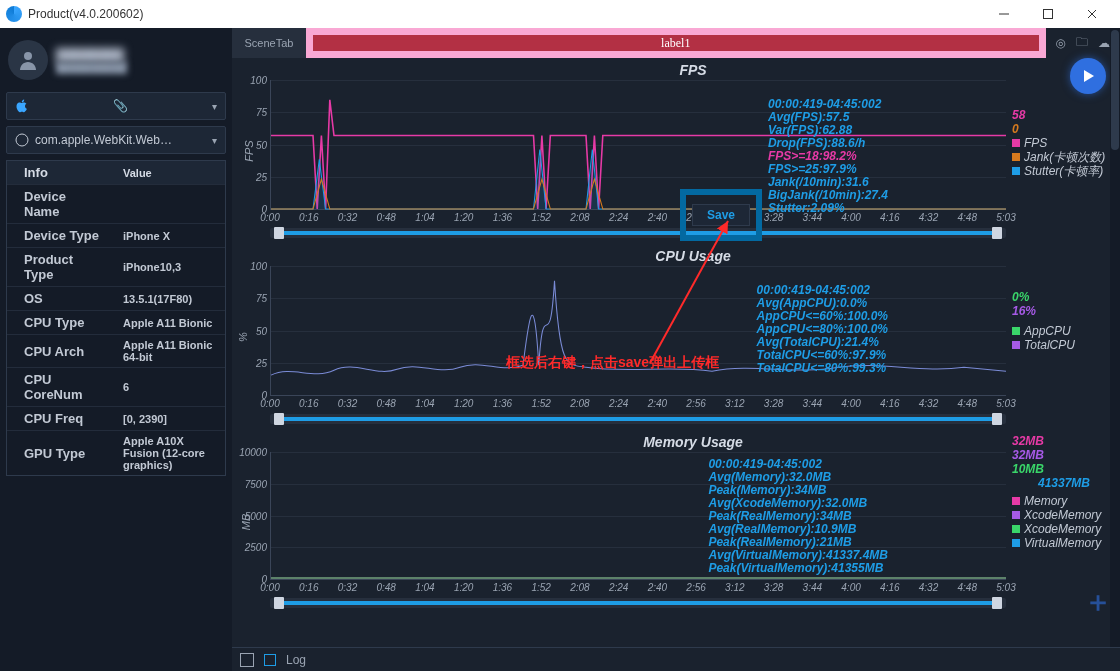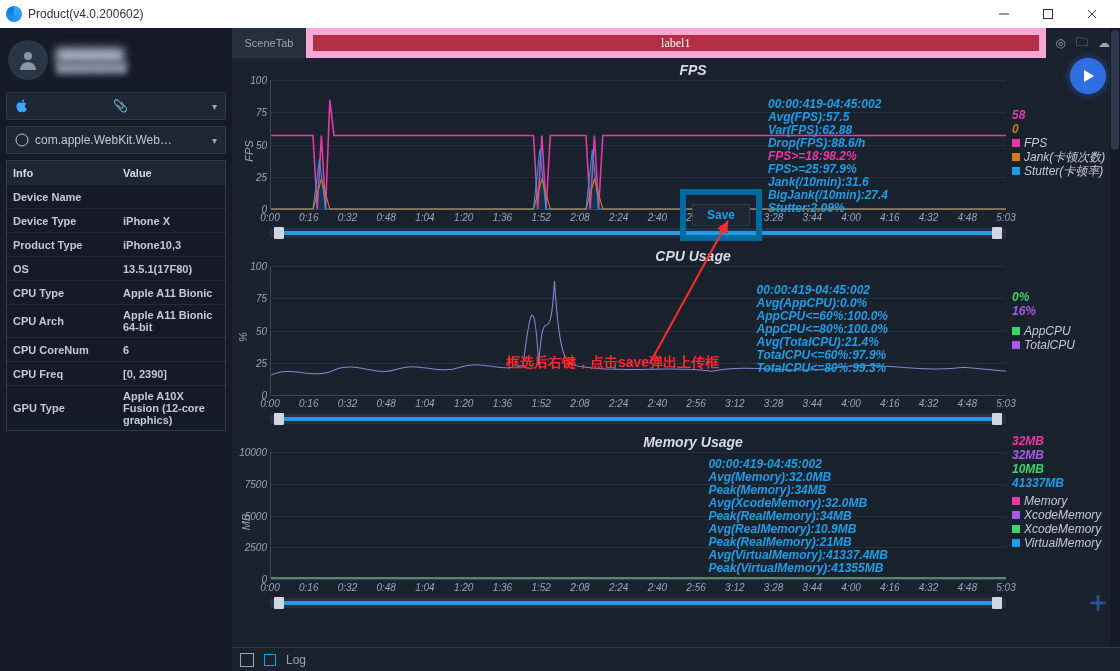--- a/index.html
+++ b/index.html
@@ -34,21 +34,21 @@
 .apple-mark { width:14px; height:14px; margin-right:6px; display:flex;align-items:center;justify-content:center;}
 .pin { color:#3a8dd8; margin-left:auto; margin-right:6px; font-size:12px;}
 
 .tabs3 { display:flex; gap:0; }
 .tabs3 .tab { flex:0 0 auto; padding:4px 10px; border:1px solid #2e3a4c; background:#1d2736; color:#c2c9d4; font-size:11px; cursor:pointer;}
 .tabs3 .tab.active { background:#262f3d; }
 
 .info-table { border:1px solid #2e3a4c; }
 .info-table .row { display:flex; border-bottom:1px solid #232c3b; min-height:24px; align-items:center; }
 .info-table .row:last-child { border-bottom:none;}
-.info-table .k { width:110px; padding:4px 6px; color:#c2c9d4; font-size:11px; font-weight:bold;}
+.info-table .k { width:110px; padding:4px 17px; color:#c2c9d4; font-size:13px; font-weight:bold;}
 .info-table .v { flex:1; padding:4px 6px; color:#c2c9d4; font-size:11px; font-weight:bold;}
 .info-table .hdr { background:#1d2736; }
 .info-table .hdr .k,.info-table .hdr .v{ font-weight:bold; color:#d5dbe5;}
 
 
 .main { flex:1; background:#1a222e; display:flex; flex-direction:column; overflow:hidden; position:relative;}
 .charts-wrap { flex:1; overflow:hidden; position:relative; padding:0 4px 0 0;}
 .chart-block { position:relative; padding:2px 0 2px 38px;font-style:italic; }
 .chart-title { text-align:center; color:#d5dbe5; font-size:14px; font-weight:bold; padding:2px 0;}
 .axis-label { position:absolute; left:6px; top:50%; transform:translateY(-50%) rotate(-90deg); transform-origin:center; color:#9aa4b2; font-size:11px;}
@@ -61,21 +61,21 @@
 .timeline { position:relative; height:10px; margin:2px 110px 4px 0; background:#262f3d; border-radius:2px;}
 .timeline .bar { position:absolute; left:12px; right:12px; top:3px; height:4px; background:#1e9de6; border-radius:2px;}
 .timeline .handle { position:absolute; top:-1px; width:10px; height:12px; background:#cfd6e1; border-radius:1px;}
 
 
 .info-box { position:absolute; right:118px; top:18px; font-size:10px; line-height:13px; color:#1e9de6; font-weight:bold; text-align:left;}
 .legend { position:absolute; right:0; top:20px; width:104px; font-size:10px; line-height:14px; color:#c2c9d4;}
 .legend .val { font-weight:bold;}
 .legend .item { display:flex; align-items:center; gap:4px;}
 .legend .sw { width:8px; height:8px;}
-.legend .blue{color:#1e9de6;}
+.legend .blue{color:#1e9de6;text-align:center;}
 .legend .mag{color:#e63aa6;}
 .legend .orange{color:#d67a1e;}
 .legend .green{color:#3ad66a;}
 
 .play-btn { position:absolute; right:14px; top:30px; width:36px; height:36px; border-radius:50%; background:#2f6fe0; display:flex; align-items:center; justify-content:center; box-shadow:0 0 8px rgba(47,111,224,.6);}
 .play-btn svg { fill:#fff; }
 
 .plus-btn { position:absolute; right:8px; bottom:26px; color:#2f6fe0; font-size:28px; font-weight:bold; opacity:.6;}
 
 

